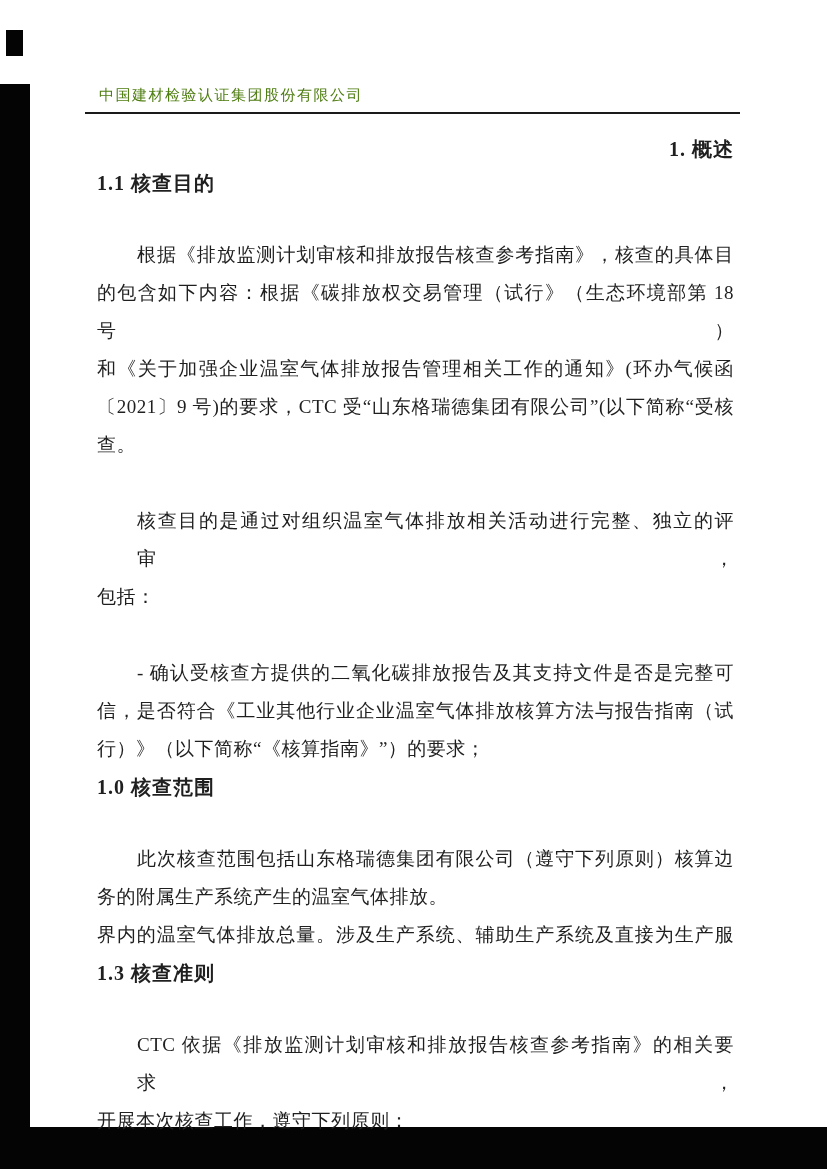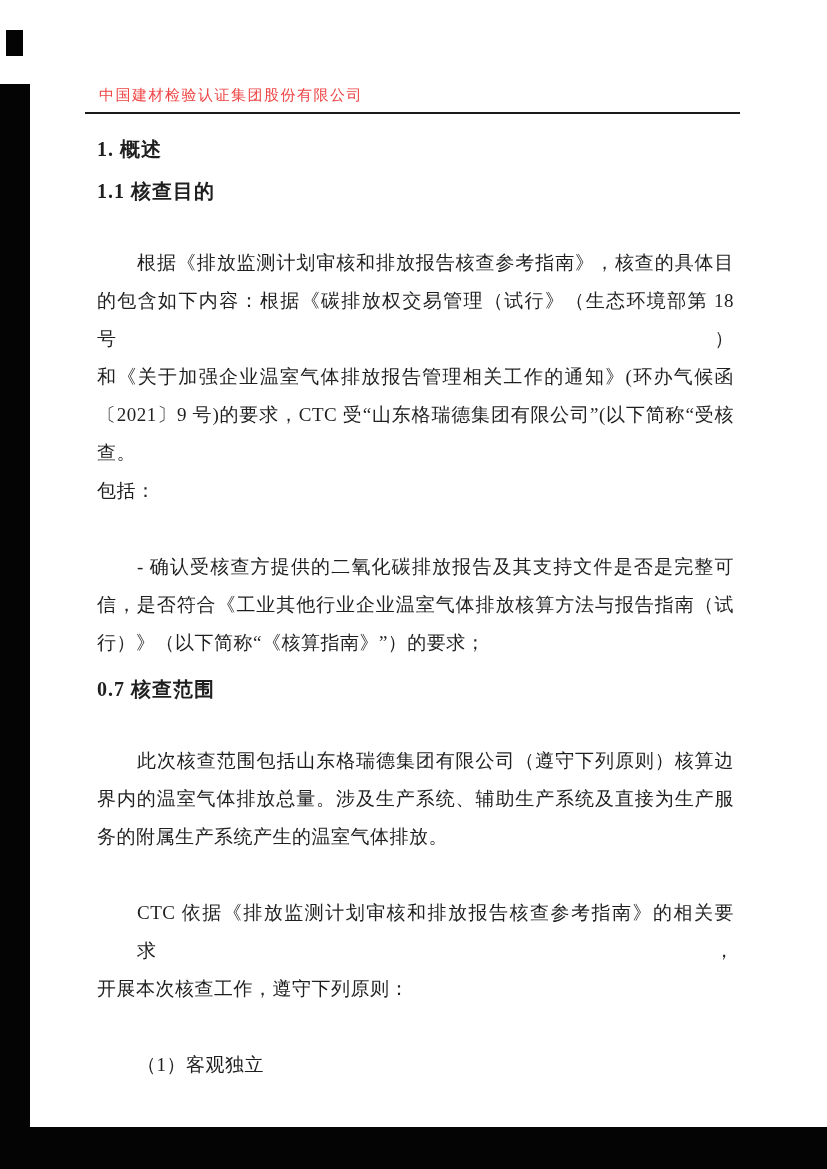--- a/index.html
+++ b/index.html
@@ -37,38 +37,38 @@
     left: 85px; top: 86px;
     width: 655px;
   }
   .header {
     display: flex;
     align-items: flex-end;
     font-size: 15px;
     letter-spacing: 1.5px;
     padding: 0 0 7px 0;
     border-bottom: 2px solid #1a1a1a;
-    color: #ef4444;
+    color: #4d7c0f;
   }
   .header .hl { padding-left: 14px; }
   .header .hr { padding-right: 38px; }
   .docbody {
     padding: 0 6px 0 12px;
     font-size: 19px;
     line-height: 38px;
     letter-spacing: 0.5px;
   }
   .h1, .h2 {
     font-weight: bold;
     font-size: 20px;
     line-height: 30px;
     letter-spacing: 1px;
   }
-  .h1 { margin-top: 20px; }
-  .h2 { margin-top: 12px; }
+  .h1 { margin-top: 20px; text-align: right; }
+  .h2 { margin-top: 4px; }
   .p { margin: 0; }
   .line { text-align: left; }
   .line.just { text-align: justify; text-align-last: justify; }
   .line.indent { padding-left: 40px; margin-top: 38px; }
 </style>
 </head>
 <body>
 
 <div class="page">
   <div class="scan-left"></div>
@@ -84,33 +84,35 @@
         <div class="h1">1. 概述</div>
         <div class="h2">1.1 核查目的</div>
         <div class="p">
           <div class="line just indent">根据《排放监测计划审核和排放报告核查参考指南》，核查的具体目</div>
           <div class="line just">的包含如下内容：根据《碳排放权交易管理（试行》（生态环境部第 18 号）</div>
           <div class="line just">和《关于加强企业温室气体排放报告管理相关工作的通知》(环办气候函</div>
           <div class="line just">〔2021〕9 号)的要求，CTC 受“山东格瑞德集团有限公司”(以下简称“受核</div>
           <div class="line">查。</div>
         </div>
         <div class="p">
+          <div class="line just indent">核查目的是通过对组织温室气体排放相关活动进行完整、独立的评审，</div>
           <div class="line">包括：</div>
         </div>
         <div class="p">
           <div class="line just indent">- 确认受核查方提供的二氧化碳排放报告及其支持文件是否是完整可</div>
           <div class="line just">信，是否符合《工业其他行业企业温室气体排放核算方法与报告指南（试</div>
           <div class="line">行）》（以下简称“《核算指南》”）的要求；</div>
         </div>
-        <div class="h2">0.7 核查范围</div>
+        <div class="h2">1.0 核查范围</div>
         <div class="p">
           <div class="line just indent">此次核查范围包括山东格瑞德集团有限公司（遵守下列原则）核算边</div>
+          <div class="line">务的附属生产系统产生的温室气体排放。</div>
           <div class="line just">界内的温室气体排放总量。涉及生产系统、辅助生产系统及直接为生产服</div>
-          <div class="line">务的附属生产系统产生的温室气体排放。</div>
         </div>
+        <div class="h2">1.3 核查准则</div>
         <div class="p">
           <div class="line just indent">CTC 依据《排放监测计划审核和排放报告核查参考指南》的相关要求，</div>
           <div class="line">开展本次核查工作，遵守下列原则：</div>
         </div>
         <div class="p">
           <div class="line indent">（1）客观独立</div>
         </div>
       </div>
 
   </div>

